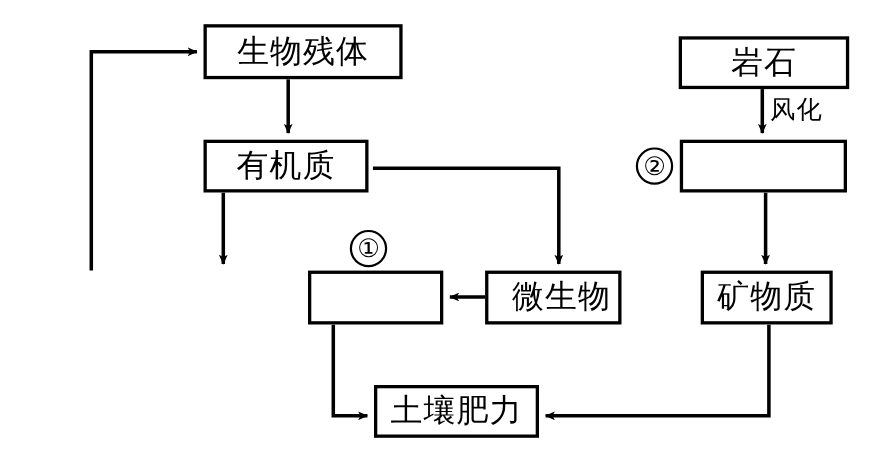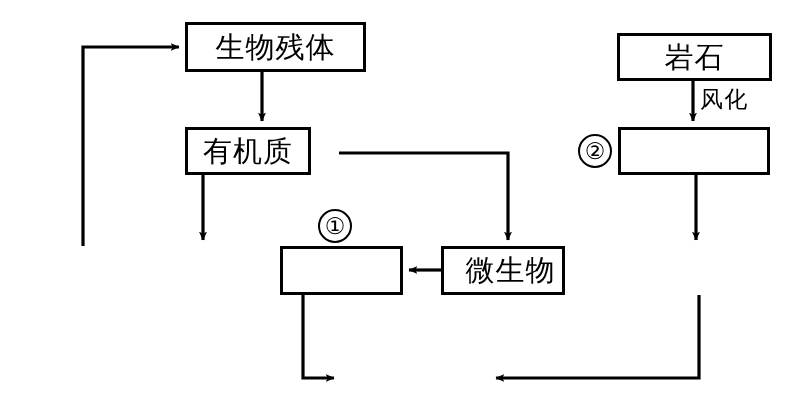--- a/index.html
+++ b/index.html
@@ -99,42 +99,48 @@
       <path d="M 696,175 L 696,240" marker-end="url(#arrowhead)"></path>
 
       <path d="M 699,295 L 699,378 L 496,378" marker-end="url(#arrowhead)"></path>
     </g>
   </svg>
 
   <div class="node-box" style="left:185px; top:22px; width:181px; height:50px;">
     <span class="node-label">生物残体</span>
   </div>
 
-  <div class="node-box" style="left:185px; top:127px; width:126px; height:48px;">
+  <div class="node-box" style="left:185px; top:127px; width:150px; height:48px;">
     <span class="node-label">有机质</span>
   </div>
 
 
   <div class="node-box" style="left:280px; top:246px; width:123px; height:49px;">
     <span class="node-label"></span>
   </div>
 
   <div class="node-box" style="left:441px; top:246px; width:124px; height:49px;padding-left:15px;">
     <span class="node-label">微生物</span>
   </div>
 
   <div class="node-box" style="left:617px; top:13px; width:155px; height:48px;margin-top:20px;">
     <span class="node-label">岩石</span>
   </div>
 
   <div class="node-box" style="left:618px; top:127px; width:152px; height:48px;">
     <span class="node-label"></span>
   </div>
 
+  <div class="node-box" style="left:637px; top:246px; width:120px; height:49px;">
+    <span class="node-label">矿物质</span>
+  </div>
 
+  <div class="node-box" style="left:340px; top:350px; width:150px; height:48px;">
+    <span class="node-label">土壤肥力</span>
+  </div>
 
   <div class="marker-circle" style="left:318px; top:209px;">
     <span>①</span>
   </div>
 
   <div class="marker-circle" style="left:578px; top:134px;">
     <span>②</span>
   </div>
 
   <div class="edge-label" style="left:700px; top:88px;">风化</div>

